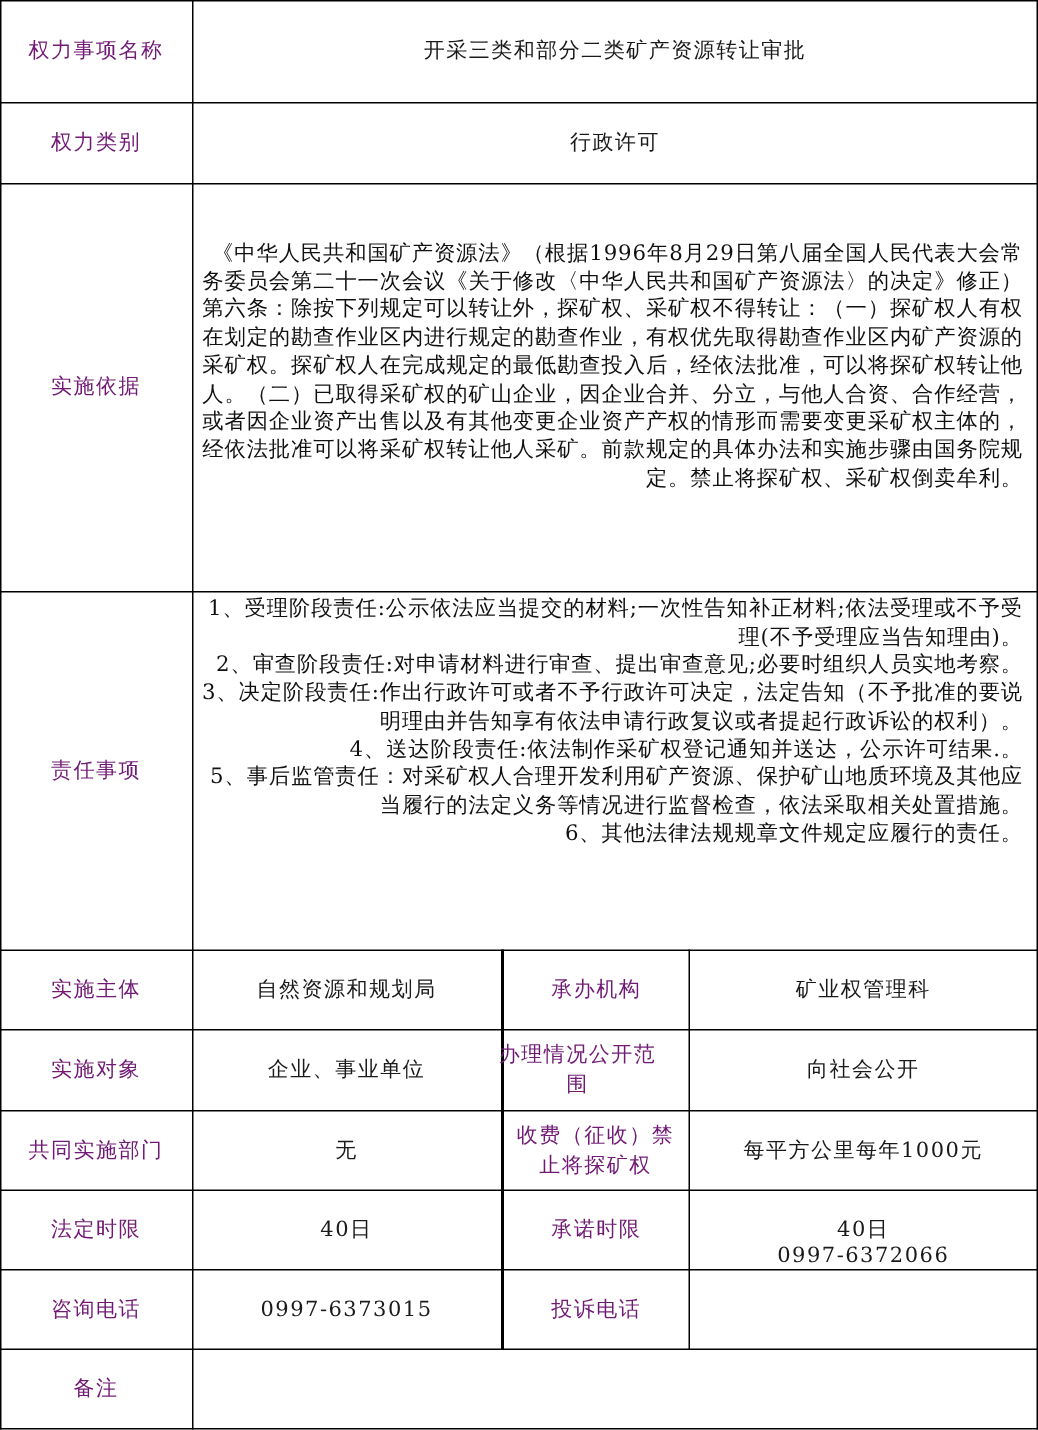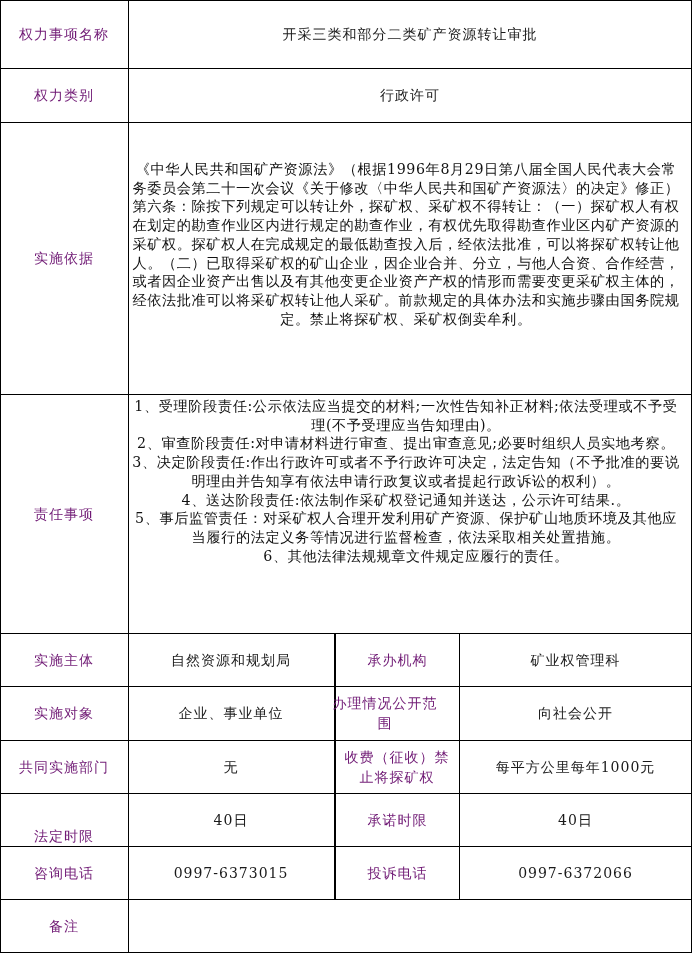--- a/index.html
+++ b/index.html
@@ -14,21 +14,21 @@
     display: flex; align-items: center; justify-content: center;
     text-align: center; font-size: 14px; line-height: 20px;
     letter-spacing: 1px;
   }
   .label { color: #701a75; }
   .hline { position: absolute; height: 1px; background: #000; }
   .vline { position: absolute; width: 1px; background: #000; }
   .vthick { width: 2px; }
   .para {
     position: absolute; box-sizing: border-box;
-    font-size: 14.2px; line-height: 18.7px; text-align: center;
+    font-size: 14.2px; line-height: 18.7px; text-align: right;
     letter-spacing: 0.6px; color: #111;
     white-space: normal; word-break: break-all;
   }
   .para p { margin: 0; }
   .indent { padding-left: 20px; }
 </style>
 </head>
 <body>
 
 <div class="grid">
@@ -80,25 +80,25 @@
   <div class="cell label" style="left:0;top:686px;width:128px;height:54px;">实施对象</div>
   <div class="cell" style="left:128px;top:686px;width:206px;height:54px;">企业、事业单位</div>
   <div class="cell label" style="left:328px;top:686px;width:114px;height:54px;">办理情况公开范围</div>
   <div class="cell" style="left:459px;top:686px;width:233px;height:54px;">向社会公开</div>
 
   <div class="cell label" style="left:0;top:740px;width:128px;height:53px;">共同实施部门</div>
   <div class="cell" style="left:128px;top:740px;width:206px;height:53px;">无</div>
   <div class="cell label" style="left:340px;top:740px;width:114px;height:53px;">收费（征收）禁止将探矿权</div>
   <div class="cell" style="left:459px;top:740px;width:233px;height:53px;">每平方公里每年1000元</div>
 
-  <div class="cell label" style="left:0;top:793px;width:128px;height:53px;margin-top:16px;">法定时限</div>
+  <div class="cell label" style="left:0;top:793px;width:128px;height:53px;">法定时限</div>
   <div class="cell" style="left:128px;top:793px;width:206px;height:53px;">40日</div>
   <div class="cell label" style="left:336px;top:793px;width:123px;height:53px;">承诺时限</div>
   <div class="cell" style="left:459px;top:793px;width:233px;height:53px;">40日</div>
 
   <div class="cell label" style="left:0;top:846px;width:128px;height:53px;">咨询电话</div>
   <div class="cell" style="left:128px;top:846px;width:206px;height:53px;">0997-6373015</div>
   <div class="cell label" style="left:336px;top:846px;width:123px;height:53px;">投诉电话</div>
-  <div class="cell" style="left:459px;top:846px;width:233px;height:53px;">0997-6372066</div>
+  <div class="cell" style="left:459px;top:810px;width:233px;height:53px;">0997-6372066</div>
 
   <div class="cell label" style="left:0;top:899px;width:128px;height:53px;">备注</div>
   <div class="cell" style="left:128px;top:899px;width:564px;height:53px;"></div>
 </div>
 
 </body></html>

